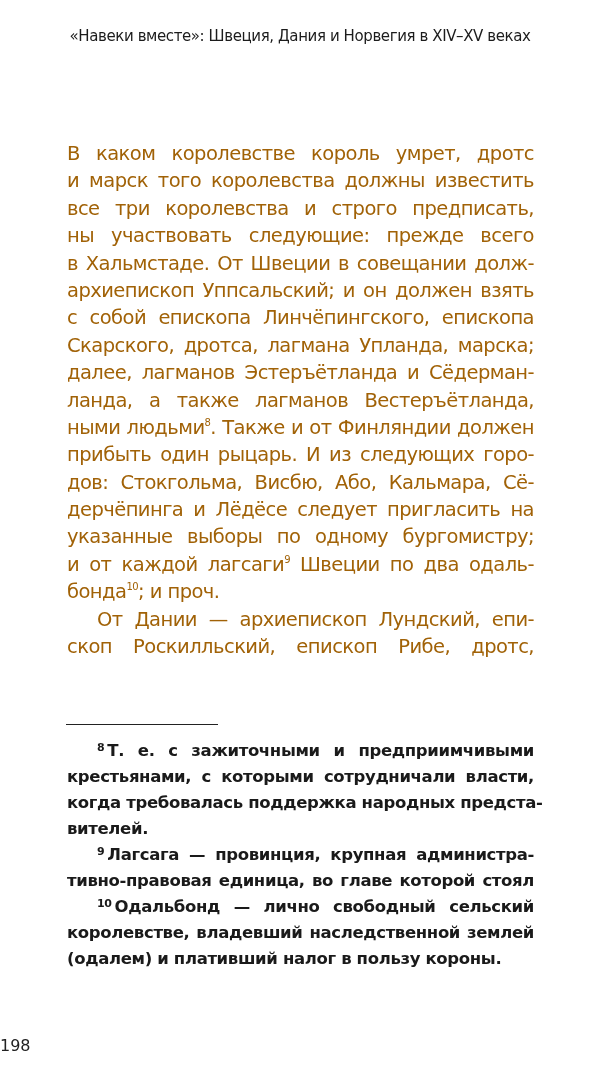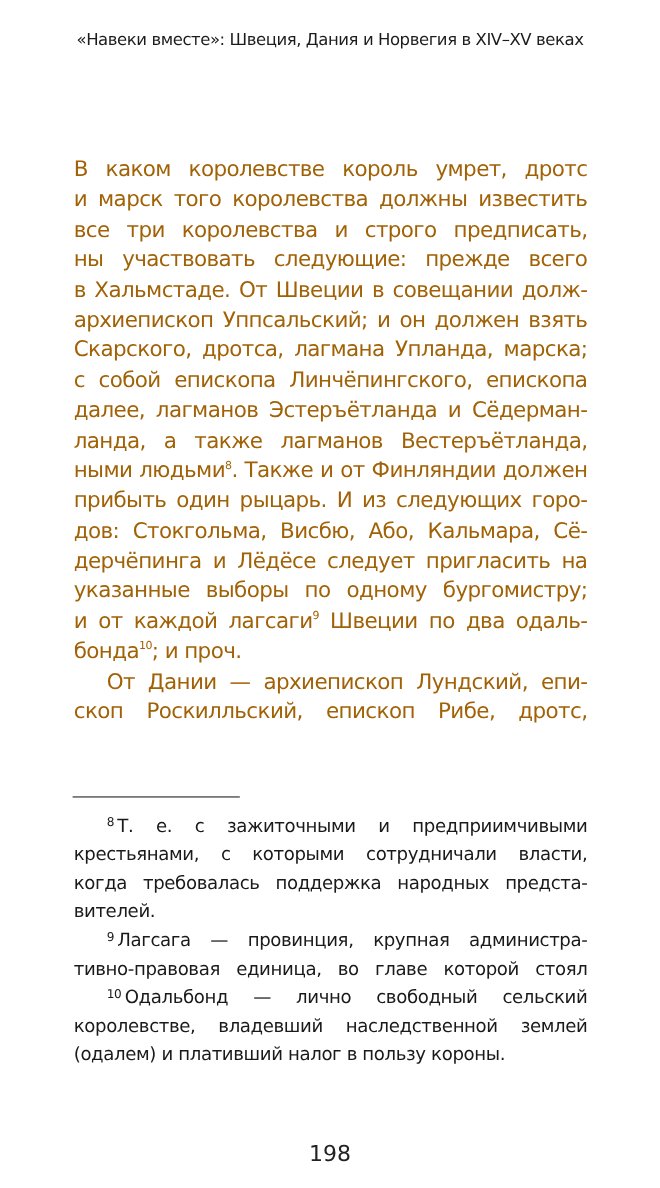--- a/index.html
+++ b/index.html
@@ -66,55 +66,55 @@
     }
     .footnotes {
       position: absolute;
       top: 738px;
       left: 67px;
       width: 467px;
       font-size: 16.5px;
       line-height: 26px;
       letter-spacing: -0.35px;
       color: #1a1a1a;
+      font-weight: bold;
     }
     .footnotes .line {
       height: 26px;
     }
     .fn-num {
       font-size: 11px;
       vertical-align: 5px;
       margin-right: 3px;
       line-height: 0;
     }
     .page-number {
       position: absolute;
       top: 1036px;
       left: 0;
       width: 600px;
-      text-align: center;
-      font-size: 20px;
+      font-size: 16px;
       color: #222;
     }
   </style>
 </head>
 <body>
 
 <div class="running-head">«Навеки вместе»: Швеция, Дания и Норвегия в XIV–XV веках</div>
 
 <div class="body-text">
   <div>
     <span class="line">В каком королевстве король умрет, дротс</span>
     <span class="line">и марск того королевства должны известить</span>
     <span class="line">все три королевства и строго предписать,</span>
     <span class="line">ны участвовать следующие: прежде всего</span>
     <span class="line">в Хальмстаде. От Швеции в совещании долж-</span>
     <span class="line">архиепископ Уппсальский; и он должен взять</span>
+    <span class="line">с собой епископа Линчёпингского, епископа</span>
     <span class="line">Скарского, дротса, лагмана Упланда, марска;</span>
-    <span class="line">с собой епископа Линчёпингского, епископа</span>
     <span class="line">далее, лагманов Эстеръётланда и Сёдерман-</span>
     <span class="line">ланда, а также лагманов Вестеръётланда,</span>
     <span class="line"><span>ными людьми</span><sup>8</sup><span>. Также и от Финляндии должен</span></span>
     <span class="line">прибыть один рыцарь. И из следующих горо-</span>
     <span class="line">дов: Стокгольма, Висбю, Або, Кальмара, Сё-</span>
     <span class="line">дерчёпинга и Лёдёсе следует пригласить на</span>
     <span class="line">указанные выборы по одному бургомистру;</span>
     <span class="line"><span>и от каждой лагсаги</span><sup>9</sup><span> Швеции по два одаль-</span></span>
     <span class="line last"><span>бонда</span><sup>10</sup><span>; и проч.</span></span>
   </div>

